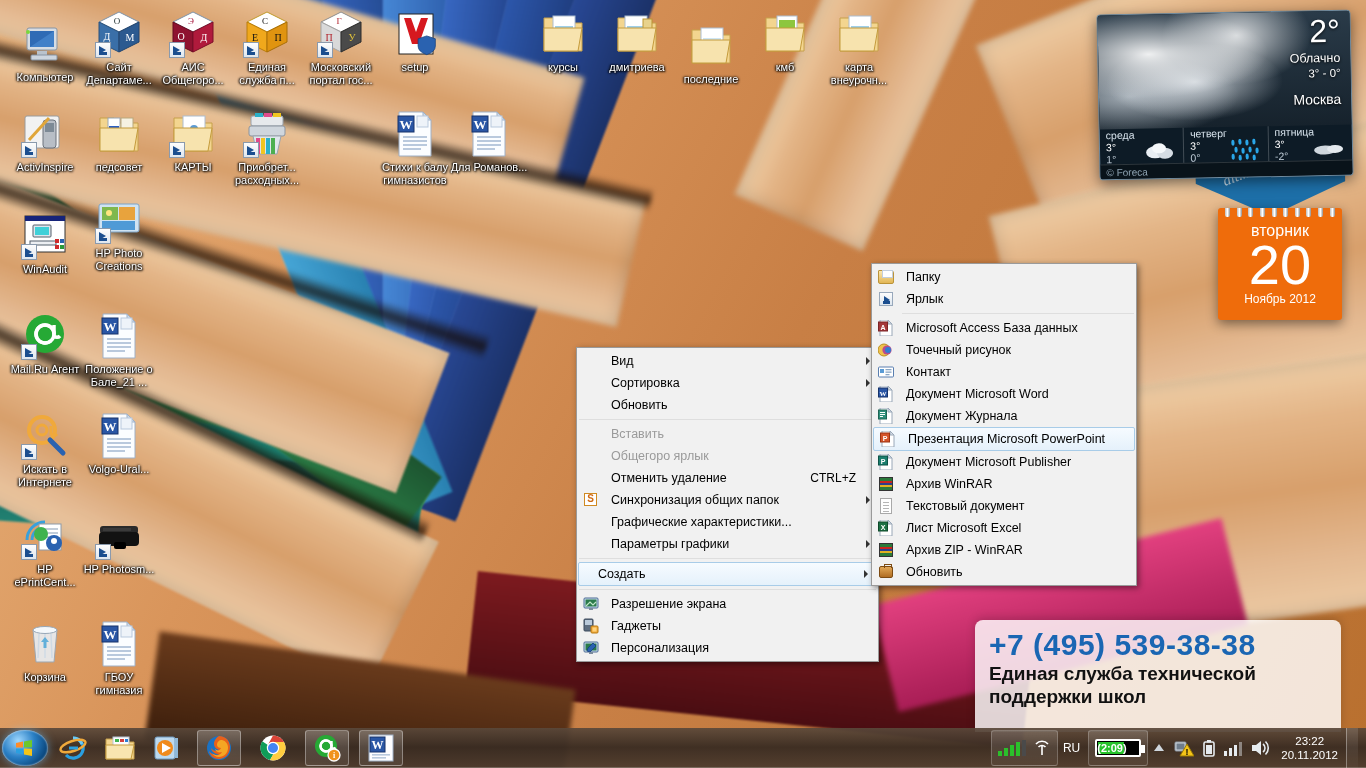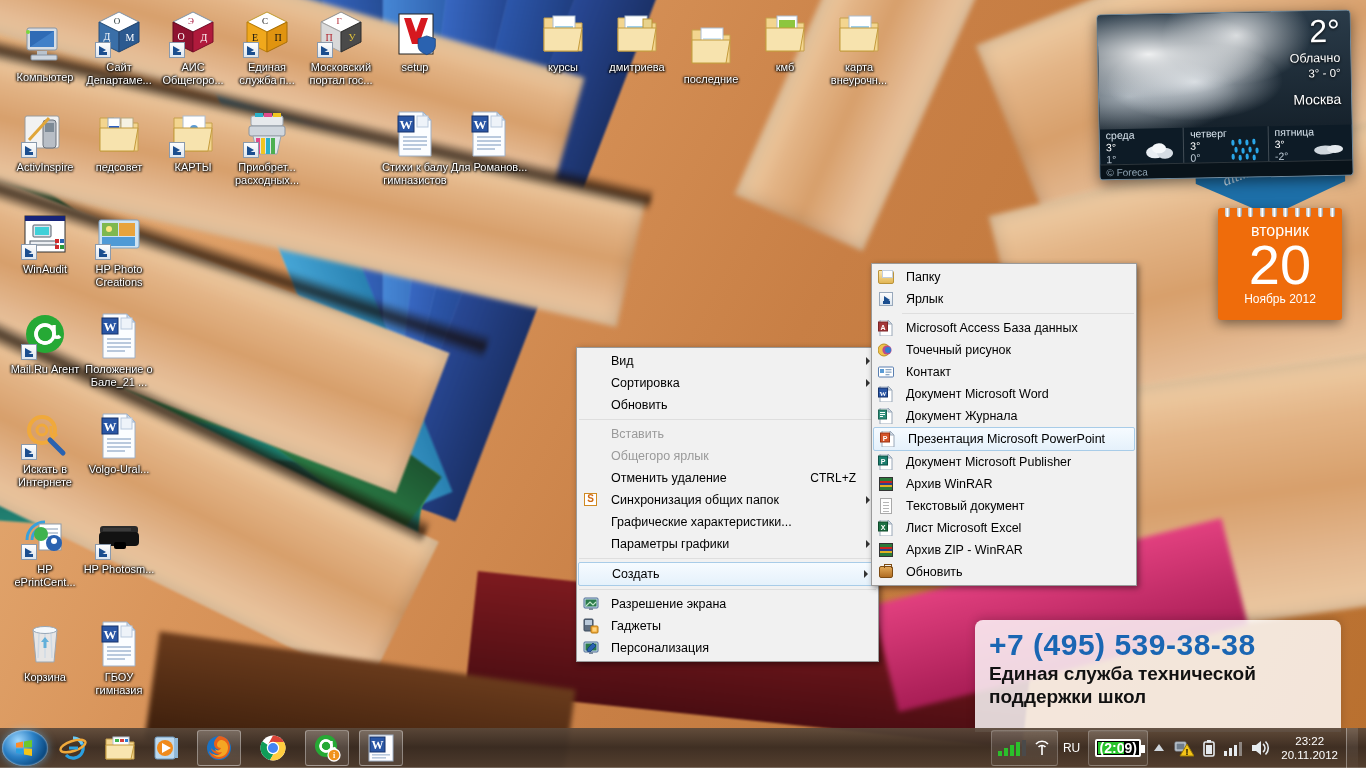--- a/index.html
+++ b/index.html
@@ -114,21 +114,21 @@
     position:absolute;right:8px;top:7px;width:0;height:0;
     border-left:4px solid #333;border-top:4px solid transparent;border-bottom:4px solid transparent;
   }
   .mi.disabled .lbl{color:#9a9a9a;}
   .mi.sel{
     background:linear-gradient(#f6fbff,#e5f1fb);
     border:1px solid #a8cce8;
     border-radius:2px;
     height:24px;
     margin:0 1px;
-    padding-left:33px;
+    padding-left:19px;
   }
   .sep{height:1px;background:#dedede;margin:3px 2px 3px 30px;}
   .sep.full{margin-left:2px;}
 
   .submenu{
     position:absolute;
     background:#f1f1f1;
     border:1px solid #9a9a9a;
     box-shadow:2px 2px 6px rgba(0,0,0,.45);
     font-size:12.5px;
@@ -260,21 +260,21 @@
     background:linear-gradient(rgba(255,255,255,.16),rgba(255,255,255,.04));
     border:1px solid rgba(255,255,255,.22);border-radius:3px;margin-right:5px;}
   .tray .lang{color:#fff;font-size:12px;margin-right:8px;}
   .tray .clock{color:#fff;font-size:11.5px;line-height:14px;text-align:center;margin-left:6px;margin-right:8px;}
   .showdesk{width:12px;height:40px;border-left:1px solid rgba(255,255,255,.35);
     background:linear-gradient(rgba(255,255,255,.12),rgba(255,255,255,.02));}
 
   .batt{position:relative;width:46px;height:18px;background:#000;border:2px solid #fff;border-radius:2px;}
   .batt:after{content:"";position:absolute;right:-6px;top:4px;width:4px;height:8px;background:#fff;}
   .batt .fill{position:absolute;left:1px;top:1px;bottom:1px;width:26px;background:#27c32b;}
-  .batt .t{position:absolute;left:0;right:0;top:0;color:#fff;font-size:14px;line-height:14px;text-align:center;font-weight:bold;}
+  .batt .t{position:absolute;left:0;right:0;top:0;color:#fff;font-size:11px;line-height:14px;font-weight:bold;}
 
   .bars{display:flex;align-items:flex-end;height:16px;gap:2px;}
   .bars i{display:block;width:4px;background:#2bbf2b;}
 
   svg{display:block;}
 </style>
 </head>
 <body>
 
 <div id="wallpaper">
@@ -583,21 +583,21 @@
         </g>
       <g fill="#2a9a3a">
           <rect x="39" y="33" width="4" height="4"></rect>
         </g>
     </svg>
     <div class="shortcut-arrow"></div>
   </div>
   <div class="icon-label">WinAudit</div>
 </div>
 
-<div class="icon-cell" style="left:80px;top:212px;">
+<div class="icon-cell" style="left:80px;top:196px;">
   <div class="icon-art">
     <svg width="48" height="48" viewBox="0 0 48 48">
       <rect x="4" y="8" width="40" height="28" rx="2" fill="#cfe3f2" stroke="#7fa3c4"></rect>
       <rect x="7" y="11" width="16" height="13" fill="#7fb84e"></rect>
       <rect x="24" y="11" width="16" height="13" fill="#e8a33d"></rect>
       <rect x="7" y="25" width="33" height="9" fill="#4f9ad6"></rect>
       <circle cx="14" cy="17" r="3" fill="#ffe680"></circle>
     </svg>
     <div class="shortcut-arrow"></div>
   </div>

